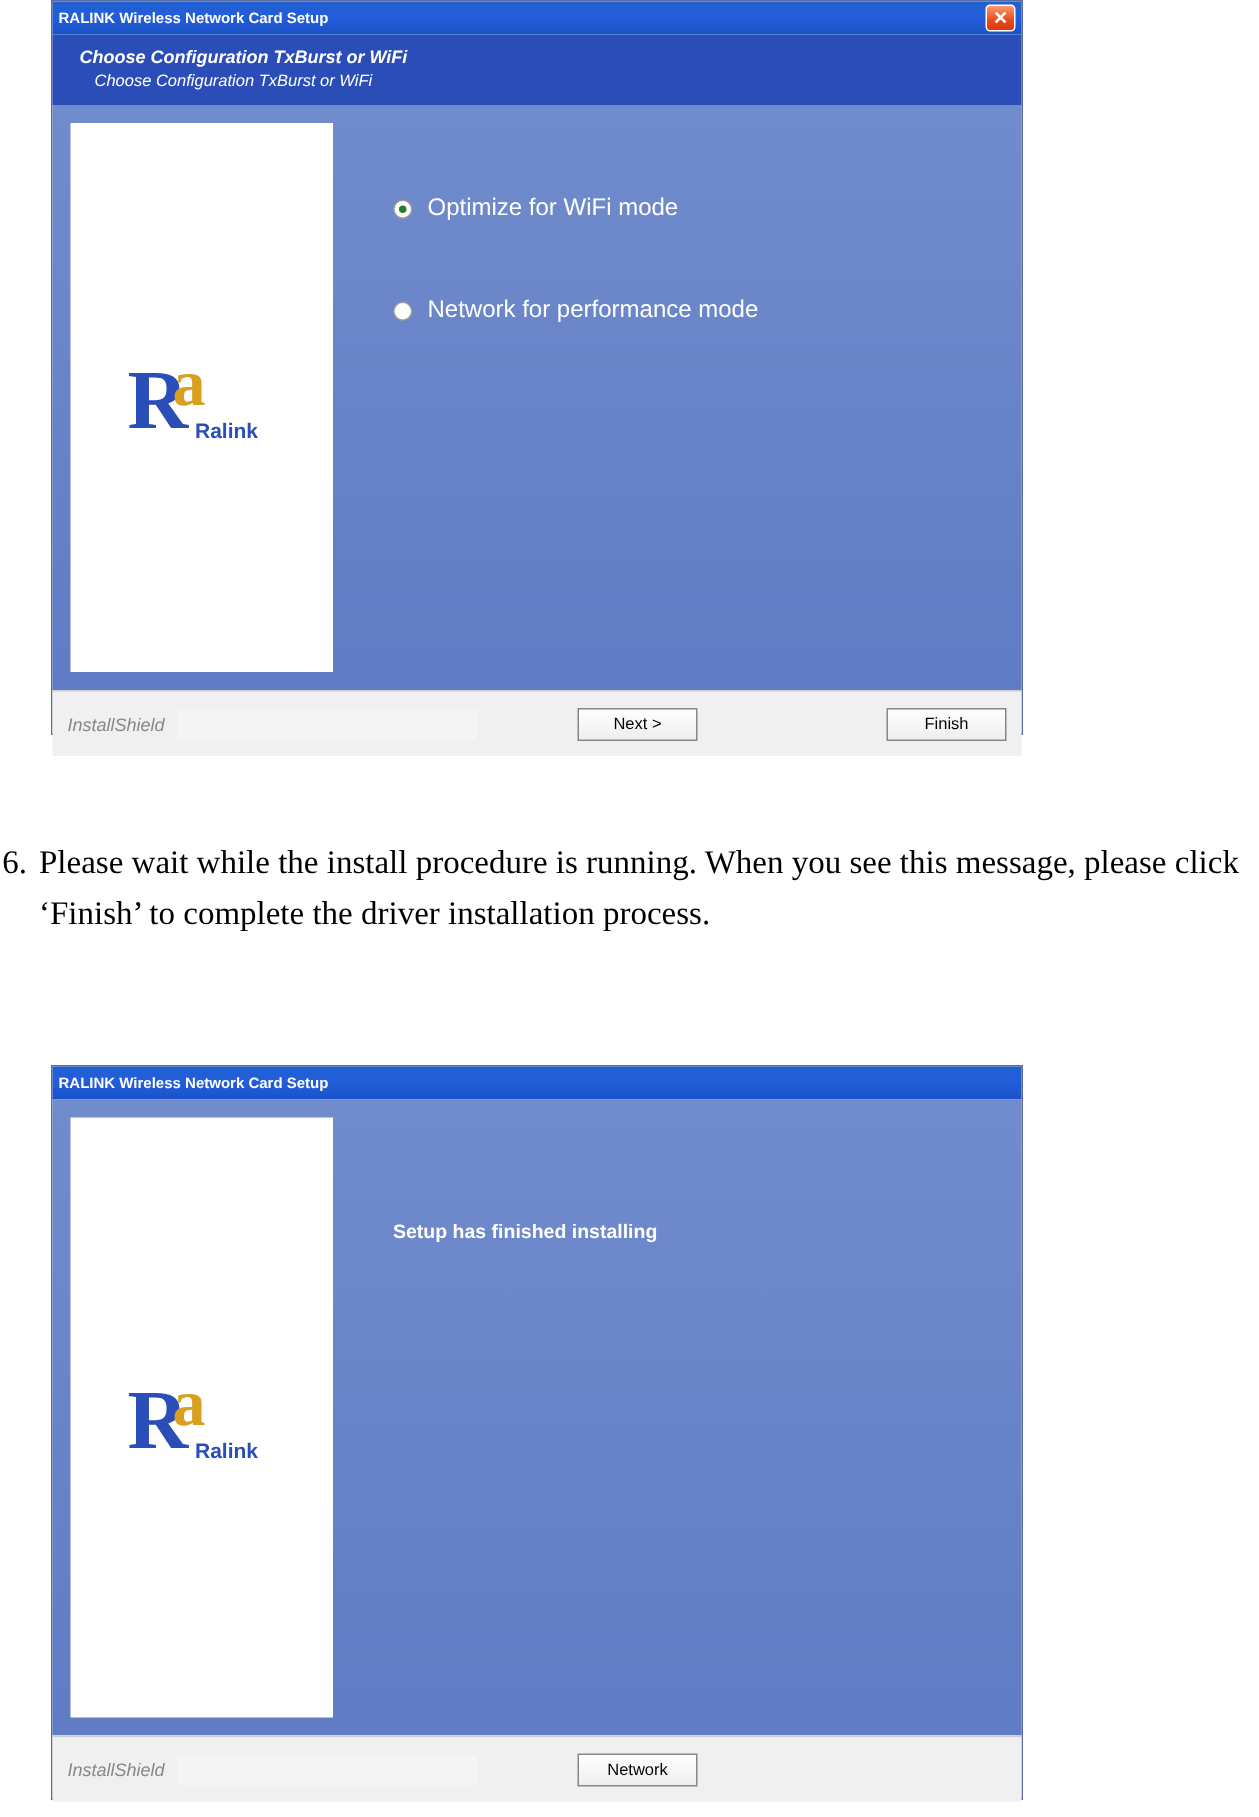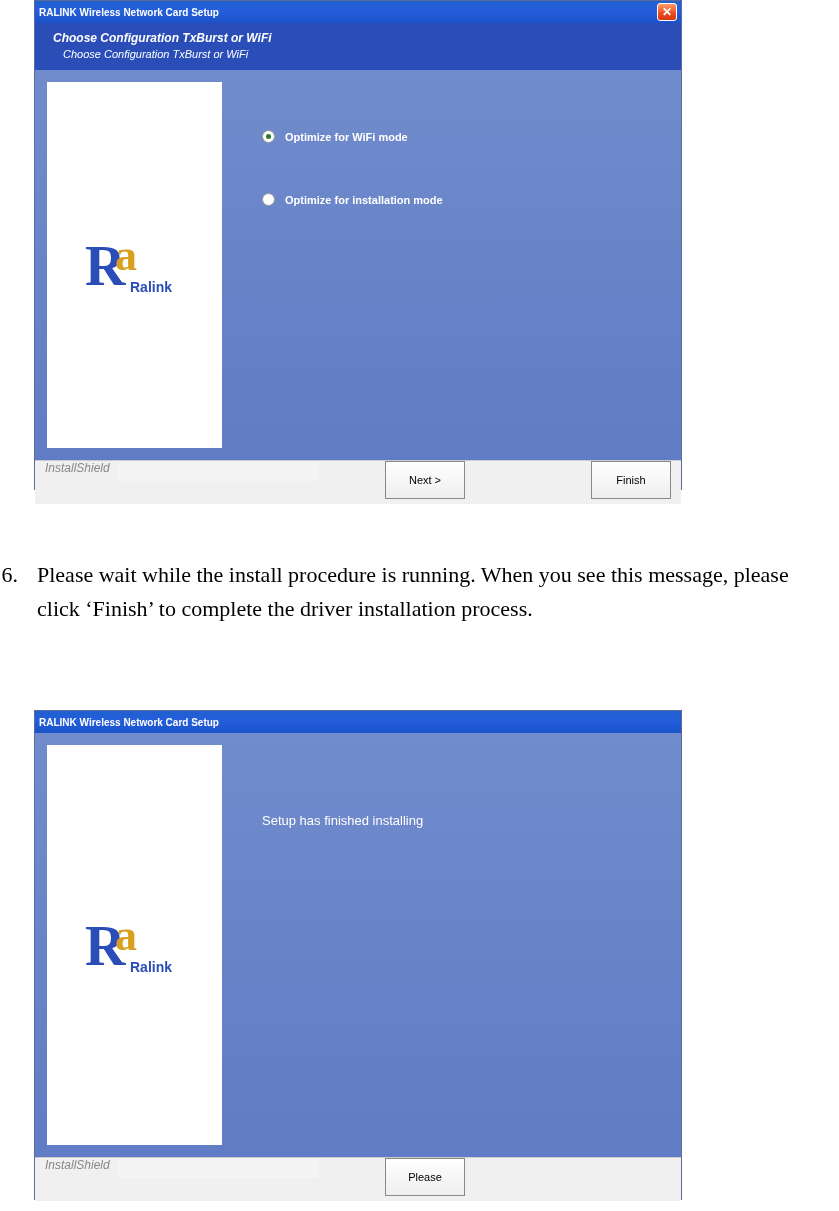--- a/index.html
+++ b/index.html
@@ -77,22 +77,21 @@
       justify-content: center;
     }
     .logo {
       text-align: center;
     }
     .logo svg { display: block; }
     .options-area {
       flex: 1;
       padding: 60px 20px 20px 40px;
       color: #ffffff;
-      font-size: 11px;
-      font-weight: bold;
+      font-size: 16px;
     }
     .radio-row {
       display: flex;
       align-items: center;
       margin-bottom: 50px;
       cursor: pointer;
     }
     .radio-dot {
       width: 13px;
       height: 13px;
@@ -111,38 +110,38 @@
       height: 5px;
       background: #2a7a2a;
       border-radius: 50%;
     }
 
     .footer {
       height: 44px;
       background: #f0f0f0;
       border-top: 1px solid #cccccc;
       display: flex;
-      align-items: flex-start;
+      align-items: center;
       padding: 0 10px;
       gap: 8px;
     }
     .install-label {
       font-size: 12px;
       color: #888888;
       font-style: italic;
     }
     .spacer-segment {
       flex: 0 0 200px;
       height: 20px;
       background: #f4f4f4;
     }
     .footer-spacer { flex: 1; }
     .footer-btn {
       min-width: 80px;
-      height: 38px;
+      height: 22px;
       background: linear-gradient(to bottom, #ffffff 0%, #eeeeee 100%);
       border: 1px solid #888888;
       font-size: 11px;
       cursor: pointer;
       display: flex;
       align-items: center;
       justify-content: center;
     }
     .footer-btn:first-letter { text-decoration: underline; }
 
@@ -157,21 +156,21 @@
       font-size: 22px;
       color: #000000;
       line-height: 1.55;
     }
     .step-num {
       width: 26px;
       text-align: right;
       padding-right: 8px;
       flex-shrink: 0;
     }
-    .step-body { flex: 1; padding-right: 10px; margin-left: 11px; }
+    .step-body { flex: 1; padding-right: 10px; }
 
     
     .figure2 { left: 34px; top: 710px; width: 648px; height: 490px; }
     .titlebar2 {
       height: 22px;
       background: linear-gradient(to bottom, #1f60cf 0%, #245edb 40%, #1a52c8 100%);
       display: flex;
       align-items: center;
       padding: 0 4px;
     }
@@ -189,21 +188,21 @@
       justify-content: center;
     }
     .msg-area {
       flex: 1;
       padding: 80px 20px 20px 40px;
       color: #ffffff;
       font-size: 11px;
     }
     .msg-heading {
       font-size: 13px;
-      font-weight: normal;
+      font-weight: bold;
       margin-bottom: 20px;
     }
     .msg-line { margin-bottom: 80px; }
   </style>
 </head>
 <body>
 
 <div class="figure figure1">
   <div class="titlebar">
     <span class="titlebar-text">RALINK Wireless Network Card Setup</span>
@@ -225,21 +224,21 @@
         </svg>
       </div>
     </div>
     <div class="options-area">
       <div class="radio-row">
         <span class="radio-dot sel"></span>
         <span>Optimize for WiFi mode</span>
       </div>
       <div class="radio-row">
         <span class="radio-dot"></span>
-        <span>Optimize for installation mode</span>
+        <span>Network for performance mode</span>
       </div>
     </div>
   </div>
   <div class="footer">
     <span class="install-label">InstallShield</span>
     <div class="spacer-segment"></div>
     <div class="footer-spacer"></div>
     <button class="footer-btn">Next &gt;</button>
     <div style="width:110px"></div>
     <button class="footer-btn">Finish</button>
@@ -266,17 +265,17 @@
       </div>
     </div>
     <div class="msg-area">
       <div class="msg-heading">Setup has finished installing</div>
     </div>
   </div>
   <div class="footer">
     <span class="install-label">InstallShield</span>
     <div class="spacer-segment"></div>
     <div class="footer-spacer"></div>
-    <button class="footer-btn">Please</button>
+    <button class="footer-btn">Network</button>
     <div style="width:110px"></div>
     <div style="min-width:80px"></div>
   </div>
 </div>
 
 </body></html>

